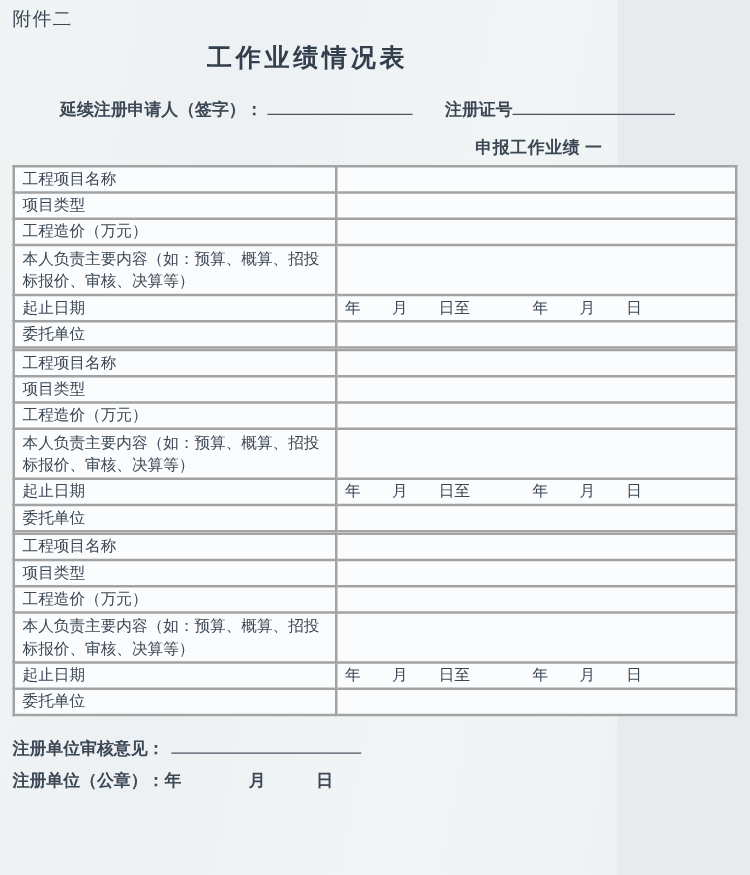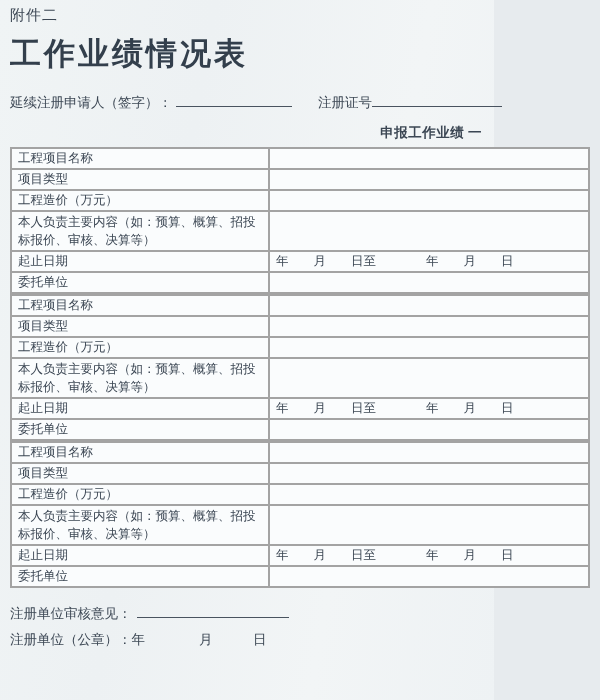--- a/index.html
+++ b/index.html
@@ -12,24 +12,24 @@
   }
   .page{
     position:relative;
     width:494px;height:700px;
     box-sizing:border-box;
     padding:4px 12px 0 10px;
     background:linear-gradient(100deg,#f0f4f5 0%,#edf1f3 35%,#f2f5f6 70%,#eef2f4 100%);
   }
   .attachment{font-size:15px;margin:2px 0 0 0;letter-spacing:1px;}
   .title{
-    text-align:left;font-size:31px;font-weight:bold;letter-spacing:3px;
+    text-align:center;font-size:20px;font-weight:bold;letter-spacing:3px;
     margin:8px 0 0 0;color:#333f4c;font-family:Liberation Serif, serif;
   }
-  .applicant-line{margin-top:18px;font-size:13.5px;font-weight:normal;white-space:nowrap;}
+  .applicant-line{margin-top:18px;font-size:13.5px;font-weight:bold;white-space:nowrap;margin-left:38px;}
   .blank{display:inline-block;border-bottom:1px solid #49535f;height:13px;vertical-align:baseline;}
   .blank-sign{width:116px;margin-left:4px;}
   .cert-label{margin-left:26px;}
   .blank-cert{width:130px;}
   .sec-head{font-size:13.5px;font-weight:bold;margin:10px 0 5px 6px;letter-spacing:0.5px;}
   .sec-head.first{margin-top:12px;text-align:right;}
   table.ptable{
     width:578px;border-collapse:collapse;table-layout:fixed;
     background:#fafcfd;
   }
@@ -37,21 +37,21 @@
     border:2px solid #a3a3a3;
     font-size:12.5px;
     padding:1px 6px;
     vertical-align:middle;
     overflow:hidden;
   }
   tr.r{height:20px;}
   tr.r-big{height:40px;}
   tr.r-big td{line-height:18px;}
   td.val{font-size:13px;margin-top:12px;}
-  .footer{margin-top:16px;font-size:13.5px;font-weight:normal;}
+  .footer{margin-top:16px;font-size:13.5px;font-weight:bold;}
   .review-line{white-space:nowrap;}
   .blank-review{width:152px;margin-left:5px;}
   .seal-line{margin-top:8px;white-space:nowrap;}
   .seal-date{}
 </style>
 </head>
 <body>
 
 <div class="page">
 

